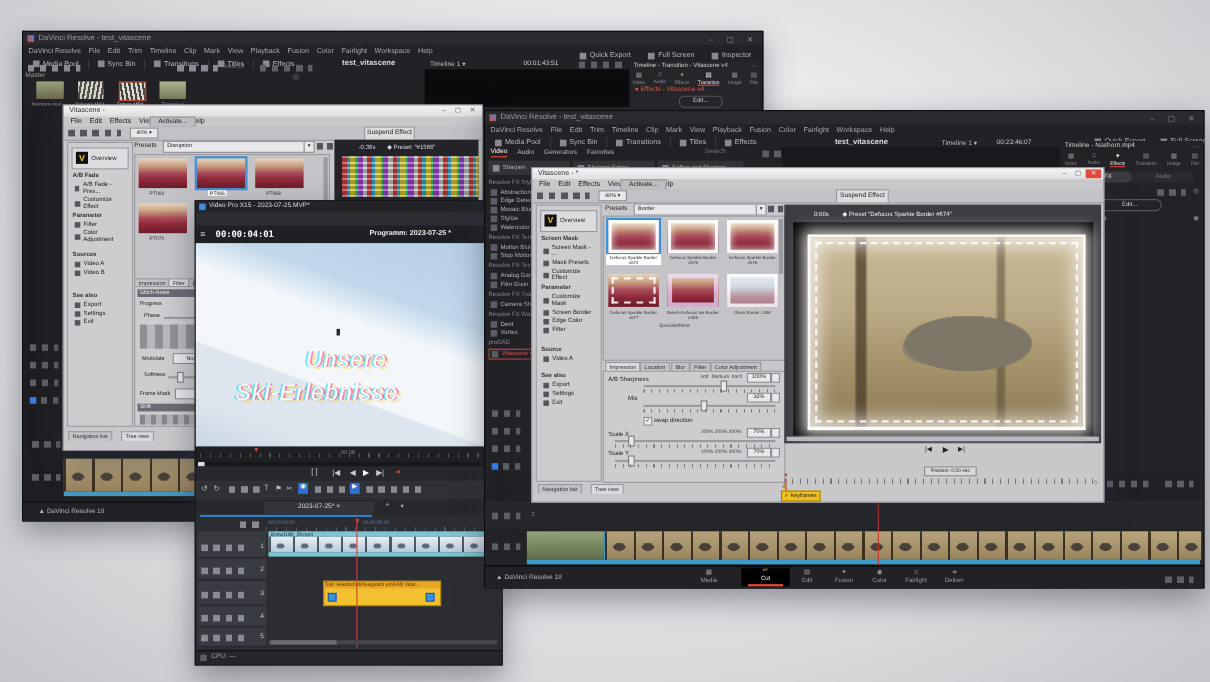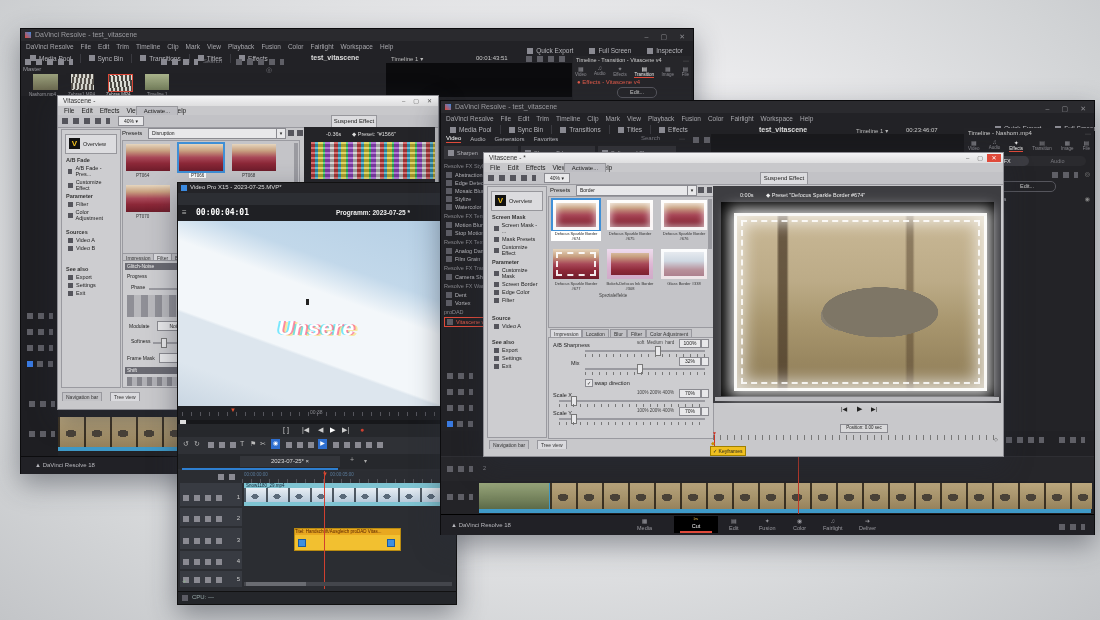--- a/index.html
+++ b/index.html
@@ -43,21 +43,21 @@
      repeating-linear-gradient(90deg,#c84040 0 4px,#38a8c8 4px 7px,#d8c838 7px 12px,#38c868 12px 14px,#9848c8 14px 19px,#c8c8c8 19px 23px)}
   .ski{background:linear-gradient(200deg,#b4cee4 0%,#c2d8ea 30%,#f3f7fa 42% 66%,#dde6ee 67% 84%,#c9d6e2 100%)}
   .filmr{background:
      radial-gradient(ellipse 9px 6px at 13px 55%, #4a4238 60%, rgba(0,0,0,0) 61%) repeat-x,
      repeating-linear-gradient(90deg, rgba(40,32,22,.85) 0 2px, rgba(0,0,0,0) 2px 26px),
      linear-gradient(180deg,#bca87e,#96825c);background-size:26px 100%,auto,auto}
   .films{background:
      radial-gradient(ellipse 6px 4px at 11px 60%, #5a6a7a 60%, rgba(0,0,0,0) 61%) repeat-x,
      repeating-linear-gradient(90deg, rgba(20,30,40,.7) 0 2px, rgba(0,0,0,0) 2px 22px),
      linear-gradient(180deg,#e8eef4,#b8cada);background-size:22px 100%,auto,auto}
-  .gtext{font-weight:bold;font-style:italic;color:#fff;letter-spacing:1px;
+  .gtext{font-weight:normal;font-style:italic;color:#fff;letter-spacing:1px;
      text-shadow:2px 0 0 rgba(255,60,120,.55), -2px 0 0 rgba(40,220,255,.6), 4px 1px 0 rgba(255,200,0,.35)}
   .rhino-scene{background:
      radial-gradient(ellipse 60px 26px at 58% 56%, #7e7666 0 96%, rgba(0,0,0,0) 97%),
      radial-gradient(ellipse 26px 16px at 44% 58%, #8a8272 0 96%, rgba(0,0,0,0) 97%),
      linear-gradient(90deg, rgba(0,0,0,0) 16%, rgba(74,58,40,.75) 17% 20%, rgba(0,0,0,0) 21%),
      linear-gradient(90deg, rgba(0,0,0,0) 68%, rgba(84,66,46,.5) 69% 71%, rgba(0,0,0,0) 72%),
      linear-gradient(180deg,#c9b896 0%,#bcab87 38%,#a8966e 62%,#8e7c56 100%)}
   .sparkle{border:3px solid rgba(255,255,255,.95);outline:2px dashed rgba(255,255,255,.85);outline-offset:-9px;
      box-shadow:0 0 13px 5px rgba(255,255,255,.8), inset 0 0 16px 7px rgba(255,255,255,.7)}
   .ticks{background:repeating-linear-gradient(90deg,#777 0 1px,rgba(0,0,0,0) 1px 7px)}
@@ -324,20 +324,21 @@
       <span class="a" style="left:3px;top:2px;width:6px;height:6px;background:#3a8ae0"></span>
       <span class="a" style="left:12px;top:1px;font-size:6px;color:#ddd">Video Pro X15 - 2023-07-25.MVP*</span>
     </div>
     <div class="a" style="left:0;top:22px;width:100%;height:16px;background:#1f2024">
       <span class="a" style="left:4px;top:3px;font-size:8px;color:#bbb">≡</span>
       <span class="a" style="left:18px;top:3px;font-size:8px;font-weight:bold;color:#fff;font-family:'DejaVu Sans Mono',monospace">00:00:04:01</span>
       <span class="a" style="left:158px;top:4px;font-size:6.5px;font-weight:bold;color:#eee">Programm: 2023-07-25 *</span>
     </div>
     <div class="ski a" style="left:0;top:38px;width:278px;height:185px;overflow:hidden">
       <span class="gtext a" style="left:100px;top:95px;font-size:21px">Unsere</span>
+      <span class="gtext a" style="left:36px;top:125px;font-size:21px">Ski-Erlebnisse</span>
       <span class="a" style="left:128px;top:78px;width:3px;height:6px;background:#222"></span>
     </div>
     <div class="a" style="left:0;top:223px;width:278px;height:14px;background:#1f2024">
       <div class="dticks a" style="left:4px;top:6px;width:270px;height:4px"></div>
       <span class="a" style="left:52px;top:1px;font-size:6px;color:#e05030">▼</span>
       <span class="a" style="left:132px;top:3px;font-size:5px;color:#8a8a90">00:38</span>
     </div>
     <div class="a" style="left:0;top:237px;width:278px;height:4px;background:#17181b">
         <span class="a" style="left:2px;top:0;width:6px;height:4px;background:#ddd"></span>
       </div>

